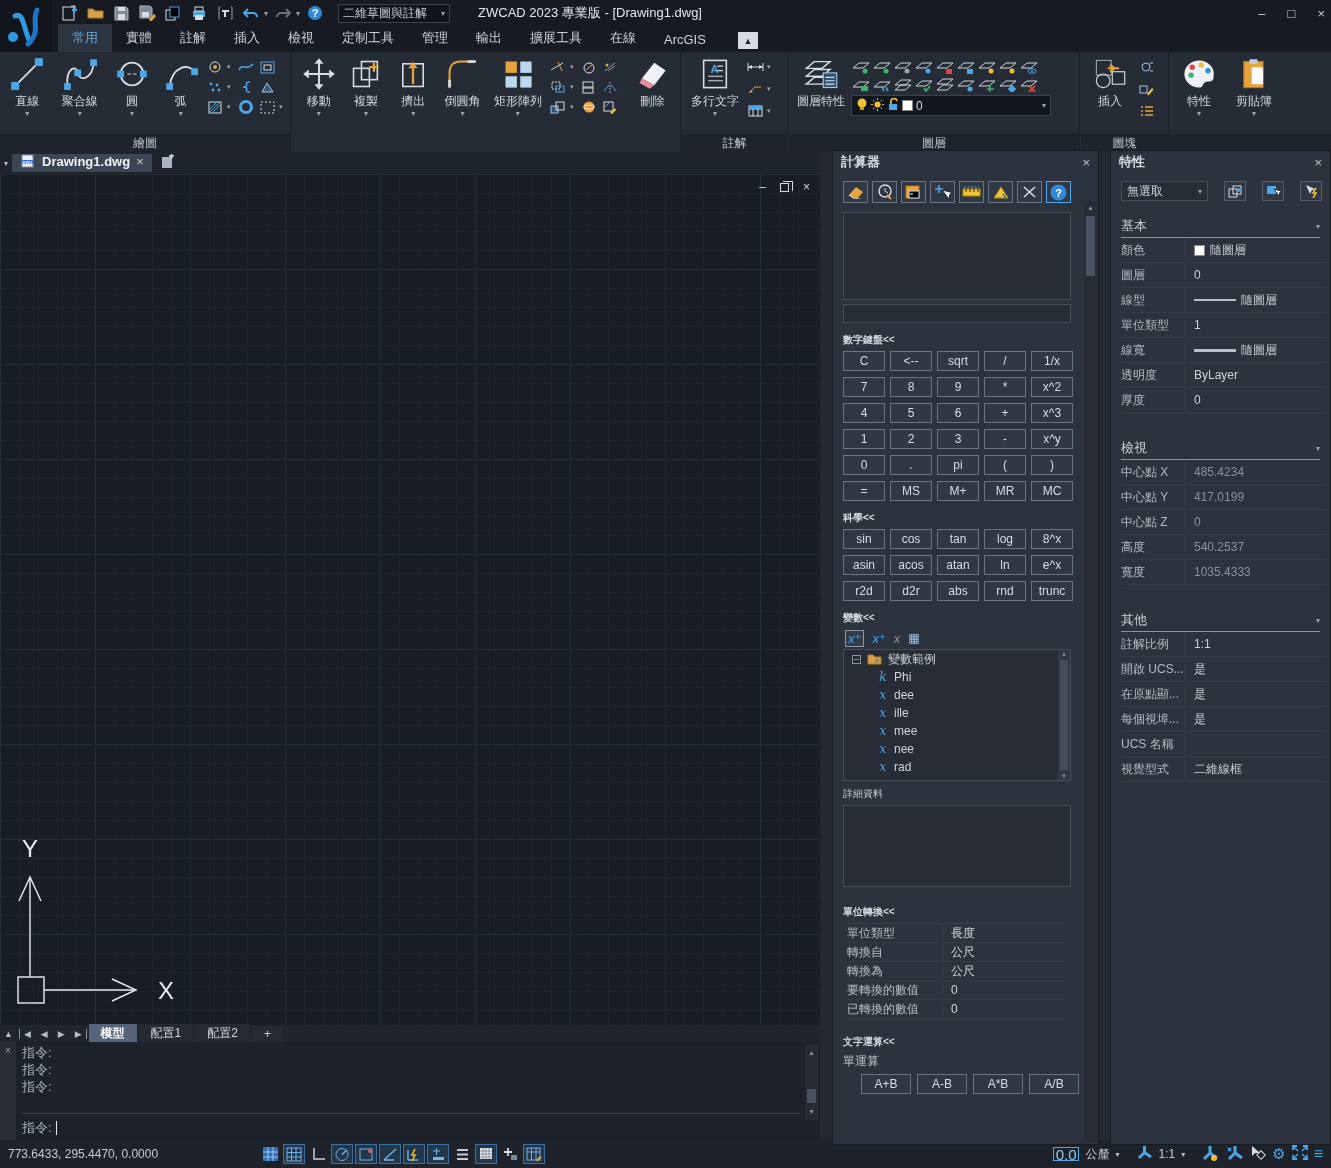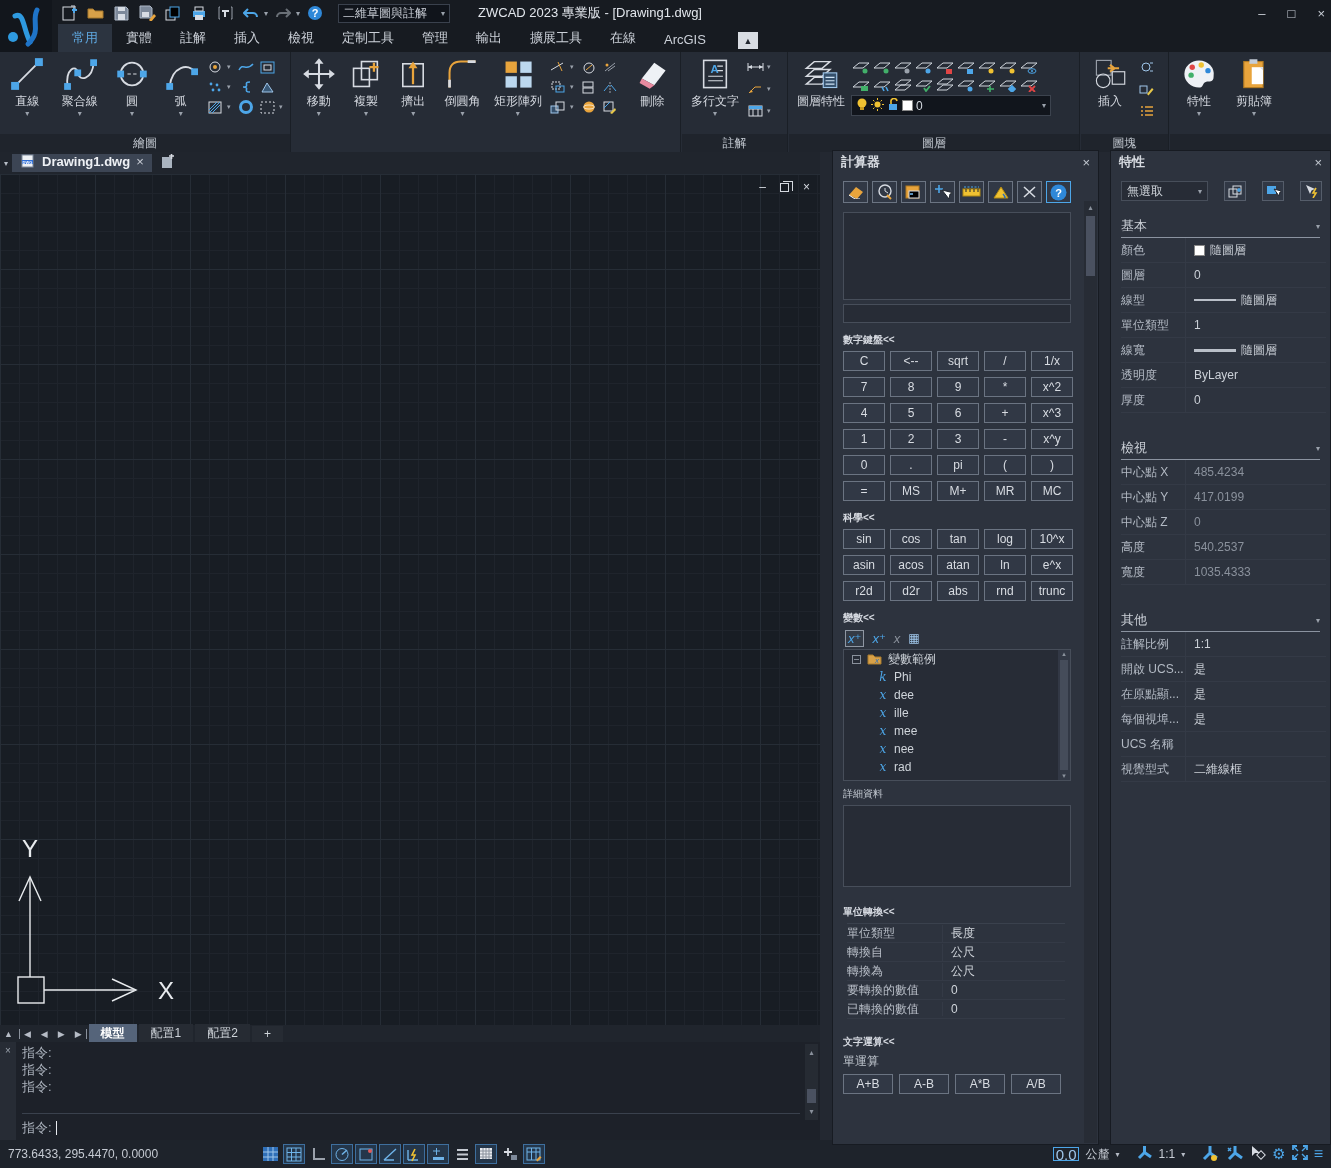--- a/index.html
+++ b/index.html
@@ -105,21 +105,21 @@
   #vtree{margin-left:10px;width:228px;height:132px;position:relative;overflow:hidden;}
   .vrow{display:flex;align-items:center;gap:6px;height:18px;padding-left:8px;color:#cfd4da;font-size:12px;}
   .vrow .t{color:#4da6e8;font-family:"DejaVu Serif",serif;font-style:italic;width:10px;text-align:center;}
   #vtreescroll{position:absolute;right:0;top:0;width:12px;height:100%;background:#323845;display:flex;flex-direction:column;align-items:center;font-size:7px;color:#8a919c;}
   #vtreescroll .thumb{width:8px;flex:1;background:#454c5a;margin:2px 0;}
   #details{margin-left:10px;width:228px;height:82px;}
   .utable{margin:2px 0 0 14px;width:218px;border-top:1px solid #3a414d;}
   .urow{display:flex;height:19px;align-items:center;border-bottom:1px solid #343a46;}
   .urow .k{width:95px;color:#b9bfc8;}
   .urow .v{flex:1;color:#d0d5db;border-left:1px solid #343a46;padding-left:8px;}
-  .abrow{display:flex;gap:6px;margin:4px 0 0 10px;}
+  .abrow{display:flex;gap:6px;margin:4px 0 0 28px;}
   .abtn{width:50px;height:20px;background:#313845;border:1px solid #6b7482;color:#d8dce2;font-size:12px;display:flex;align-items:center;justify-content:center;}
 
   
   #props{left:1110px;top:150px;width:221px;height:995px;}
   #selrow{display:flex;align-items:center;gap:16px;margin:8px 8px 0 10px;}
   #selbox{flex:1;height:20px;background:#272c36;border:1px solid #474e5a;display:flex;align-items:center;padding:0 5px;color:#cfd4da;}
   #selbox .sp{flex:1;}
   .pico{width:22px;height:20px;border:1px solid #555d6a;background:#313845;display:flex;align-items:center;justify-content:center;}
   .sect{margin:16px 10px 0 10px;border-bottom:1px solid #8b93a0;display:flex;align-items:center;color:#ccd1d8;font-size:13px;padding-bottom:2px;}
   .sect .sp{flex:1;}
@@ -1003,21 +1003,21 @@
         </div>
       </div>
 
       <div class="hdr">科學&lt;&lt;</div>
       <div>
         <div class="krow">
           <button class="kbtn">sin</button>
             <button class="kbtn">cos</button>
             <button class="kbtn">tan</button>
             <button class="kbtn">log</button>
-            <button class="kbtn">10^x</button>
+            <button class="kbtn">8^x</button>
         </div>
         <div class="krow">
           <button class="kbtn">asin</button>
             <button class="kbtn">acos</button>
             <button class="kbtn">atan</button>
             <button class="kbtn">ln</button>
             <button class="kbtn">e^x</button>
         </div>
         <div class="krow">
           <button class="kbtn">r2d</button>

